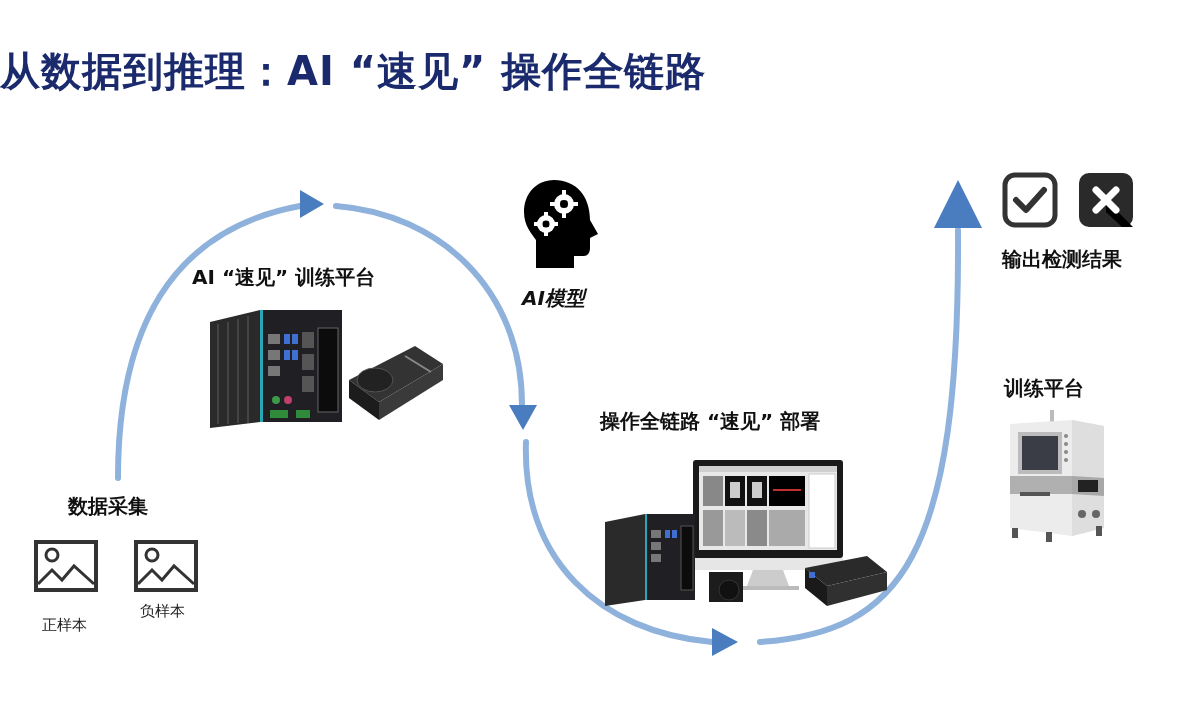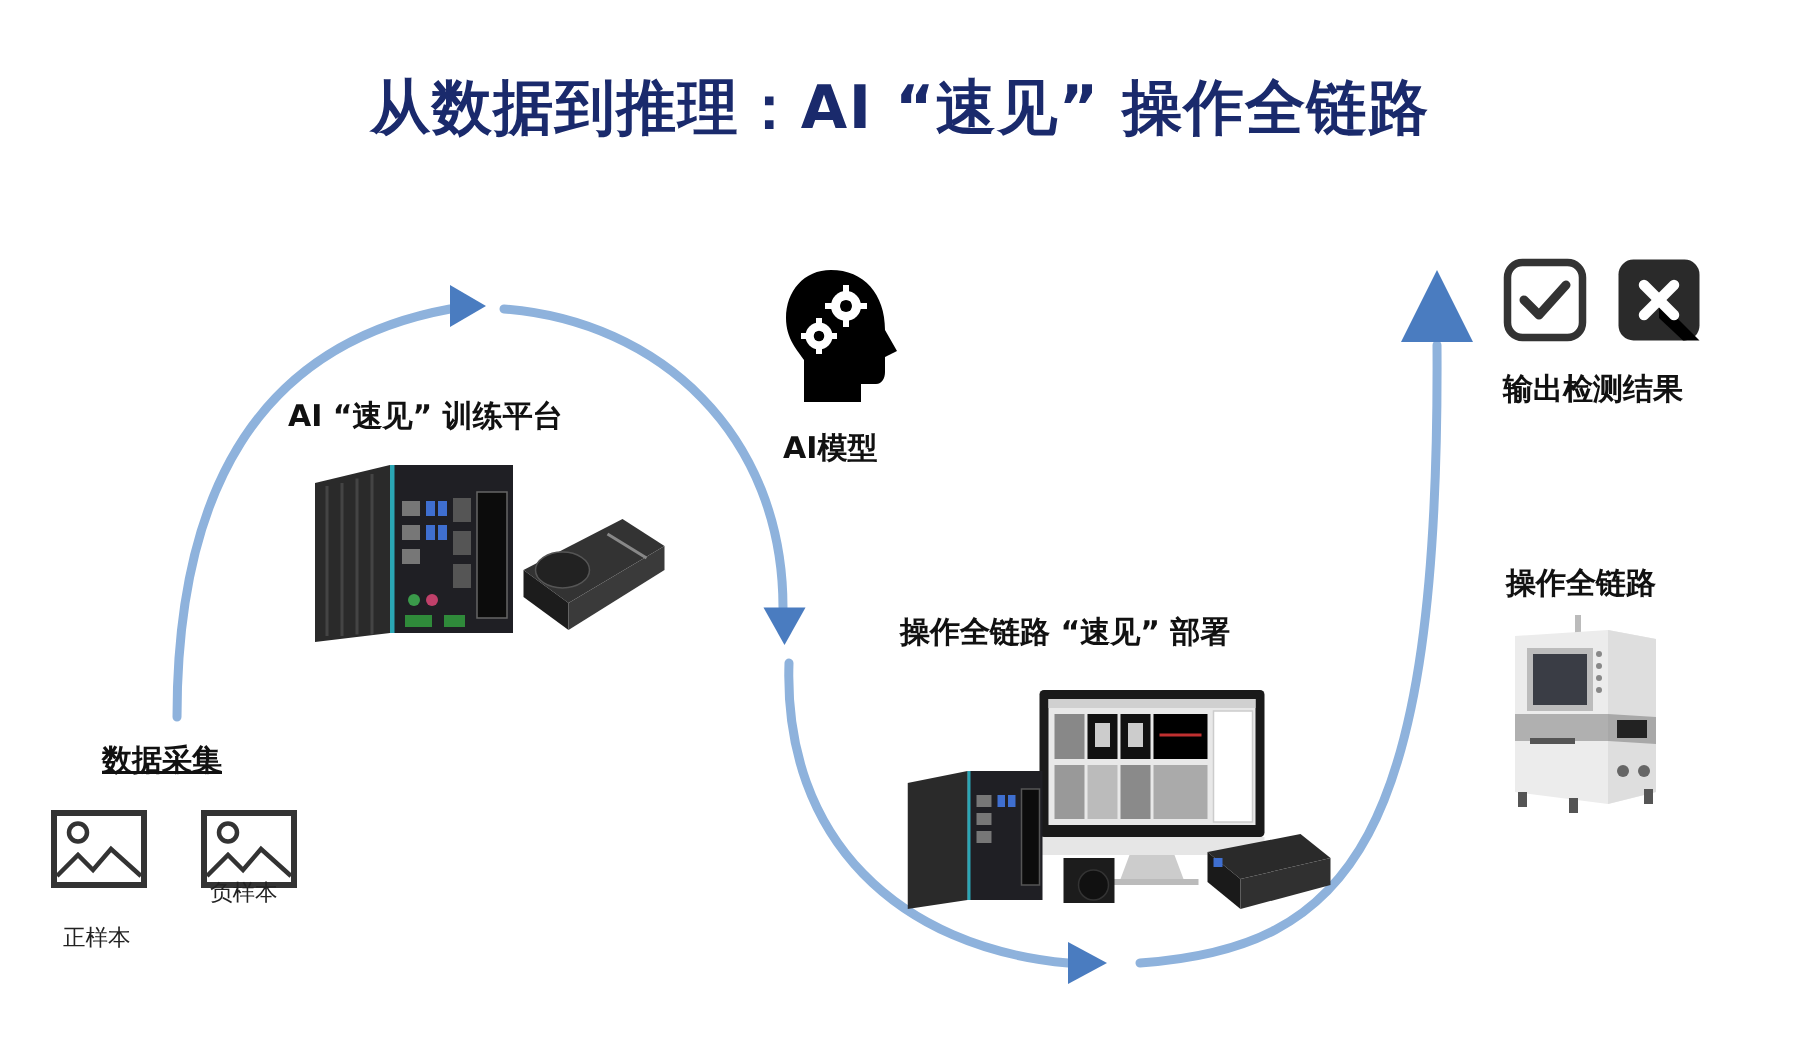--- a/index.html
+++ b/index.html
@@ -1,18 +1,18 @@
 <!DOCTYPE html>
 <html><head>
 <meta charset="utf-8">
 <style>
   html, body { margin: 0; padding: 0; background: #ffffff; }
   body { width: 1200px; height: 703px; position: relative; overflow: hidden;
          font-family: "DejaVu Sans", "Liberation Sans", sans-serif; }
-  .title { position: absolute; left: 0; width: 1200px; top: 44px; text-align: center;
+  .title { position: absolute; left: 0; width: 1200px; top: 44px; 
            font-size: 40px; font-weight: bold; color: #1a2a6c; letter-spacing: 1px; }
   .label { position: absolute; font-weight: bold; color: #111; font-size: 20px; white-space: nowrap; }
   .small { position: absolute; font-size: 15px; color: #222; white-space: nowrap; }
   svg.flow { position: absolute; left: 0; top: 0; }
   .abs { position: absolute; }
 </style>
 </head>
 <body>
 
 <div class="title">从数据到推理：AI “速见” 操作全链路</div>
@@ -25,33 +25,33 @@
   <path d="M336 206 C440 214 522 290 522 405" fill="none" stroke="#8eb2dc" stroke-width="6" stroke-linecap="round"></path>
   <polygon points="509,405 537,405 523,430" fill="#4a7cc0"></polygon>
 
   <path d="M526 442 C522 560 600 632 712 642" fill="none" stroke="#8eb2dc" stroke-width="6" stroke-linecap="round"></path>
   <polygon points="712,628 738,642 712,656" fill="#4a7cc0"></polygon>
 
   <path d="M760 642 C900 632 960 560 958 230" fill="none" stroke="#8eb2dc" stroke-width="6" stroke-linecap="round"></path>
   <polygon points="934,228 958,180 982,228" fill="#4a7cc0"></polygon>
 </svg>
 
-<div class="label" style="left:68px; top:493px;text-decoration:underline;">数据采集</div>
+<div class="label" style="left:68px; top:493px;">数据采集</div>
 <svg class="abs" style="left:34px; top:540px;" width="64" height="52" viewBox="0 0 64 52">
   <rect x="2" y="2" width="60" height="48" fill="#fff" stroke="#333" stroke-width="4"></rect>
   <circle cx="18" cy="15" r="6" fill="none" stroke="#333" stroke-width="3"></circle>
   <polyline points="4,44 18,30 28,40 40,26 60,44" fill="none" stroke="#333" stroke-width="3"></polyline>
 </svg>
 <div class="small" style="left:42px; top:616px;">正样本</div>
 <svg class="abs" style="left:134px; top:540px;" width="64" height="52" viewBox="0 0 64 52">
   <rect x="2" y="2" width="60" height="48" fill="#fff" stroke="#333" stroke-width="4"></rect>
   <circle cx="18" cy="15" r="6" fill="none" stroke="#333" stroke-width="3"></circle>
   <polyline points="4,44 18,30 28,40 40,26 60,44" fill="none" stroke="#333" stroke-width="3"></polyline>
 </svg>
-<div class="small" style="left:140px; top:586px;">负样本</div>
+<div class="small" style="left:140px; top:602px;">负样本</div>
 
 <div class="label" style="left:192px; top:264px;">AI “速见” 训练平台</div>
 <svg class="abs" style="left:210px; top:310px;" width="135" height="120" viewBox="0 0 135 120">
   <polygon points="0,12 50,0 50,112 0,118" fill="#2a2a2a"></polygon>
   <g stroke="#444" stroke-width="2">
       <line x1="8" y1="14" x2="8" y2="114"></line>
       <line x1="18" y1="12" x2="18" y2="114"></line>
       <line x1="28" y1="9" x2="28" y2="113"></line>
       <line x1="38" y1="6" x2="38" y2="113"></line>
     </g>
@@ -101,21 +101,21 @@
     <line x1="42" y1="12" x2="42" y2="40"></line>
       <line x1="28" y1="26" x2="56" y2="26"></line>
     <line x1="24" y1="34" x2="24" y2="58"></line>
       <line x1="12" y1="46" x2="36" y2="46"></line>
   </g>
   <g fill="#000">
       <circle cx="42" cy="26" r="4"></circle>
       <circle cx="24" cy="46" r="3.5"></circle>
     </g>
 </svg>
-<div class="label" style="left:522px; top:285px;">AI模型</div>
+<div class="label" style="left:522px; top:285px;font-style:italic;">AI模型</div>
 
 <div class="label" style="left:600px; top:408px;">操作全链路 “速见” 部署</div>
 <svg class="abs" style="left:605px; top:460px;" width="285" height="150" viewBox="0 0 285 150">
 
   <rect x="88" y="0" width="150" height="98" rx="3" fill="#1a1a1a"></rect>
   <rect x="94" y="6" width="138" height="84" fill="#e8e8e8"></rect>
   <rect x="94" y="6" width="138" height="6" fill="#d0d0d0"></rect>
   <rect x="98" y="16" width="20" height="30" fill="#888"></rect>
   <rect x="120" y="16" width="20" height="30" fill="#111"></rect>
     <rect x="125" y="22" width="10" height="16" fill="#ccc"></rect>
@@ -148,21 +148,21 @@
 
   <rect x="104" y="112" width="34" height="30" fill="#1c1c1c"></rect>
   <circle cx="124" cy="130" r="10" fill="#111" stroke="#333"></circle>
 
   <polygon points="200,108 262,96 282,112 222,126" fill="#2a2a2a"></polygon>
   <polygon points="200,108 222,126 222,146 200,128" fill="#1a1a1a"></polygon>
   <polygon points="222,126 282,112 282,130 222,146" fill="#303030"></polygon>
   <rect x="204" y="112" width="6" height="6" fill="#3f6fd0"></rect>
 </svg>
 
-<div class="label" style="left:1004px; top:375px;">操作全链路</div>
+<div class="label" style="left:1004px; top:375px;">训练平台</div>
 <svg class="abs" style="left:1000px; top:410px;" width="112" height="140" viewBox="0 0 112 140">
   <rect x="50" y="0" width="4" height="16" fill="#bbb"></rect>
   <polygon points="10,14 72,10 104,16 104,118 72,126 10,118" fill="#ececec"></polygon>
   <polygon points="72,10 104,16 104,118 72,126" fill="#dedede"></polygon>
   <rect x="18" y="22" width="44" height="42" fill="#bcbcbc"></rect>
   <rect x="22" y="26" width="36" height="34" fill="#3a3d45"></rect>
   <rect x="10" y="66" width="62" height="18" fill="#b0b0b0"></rect>
   <polygon points="72,66 104,68 104,86 72,84" fill="#a8a8a8"></polygon>
   <rect x="78" y="70" width="20" height="12" fill="#222"></rect>
   <rect x="20" y="82" width="30" height="4" fill="#555"></rect>

